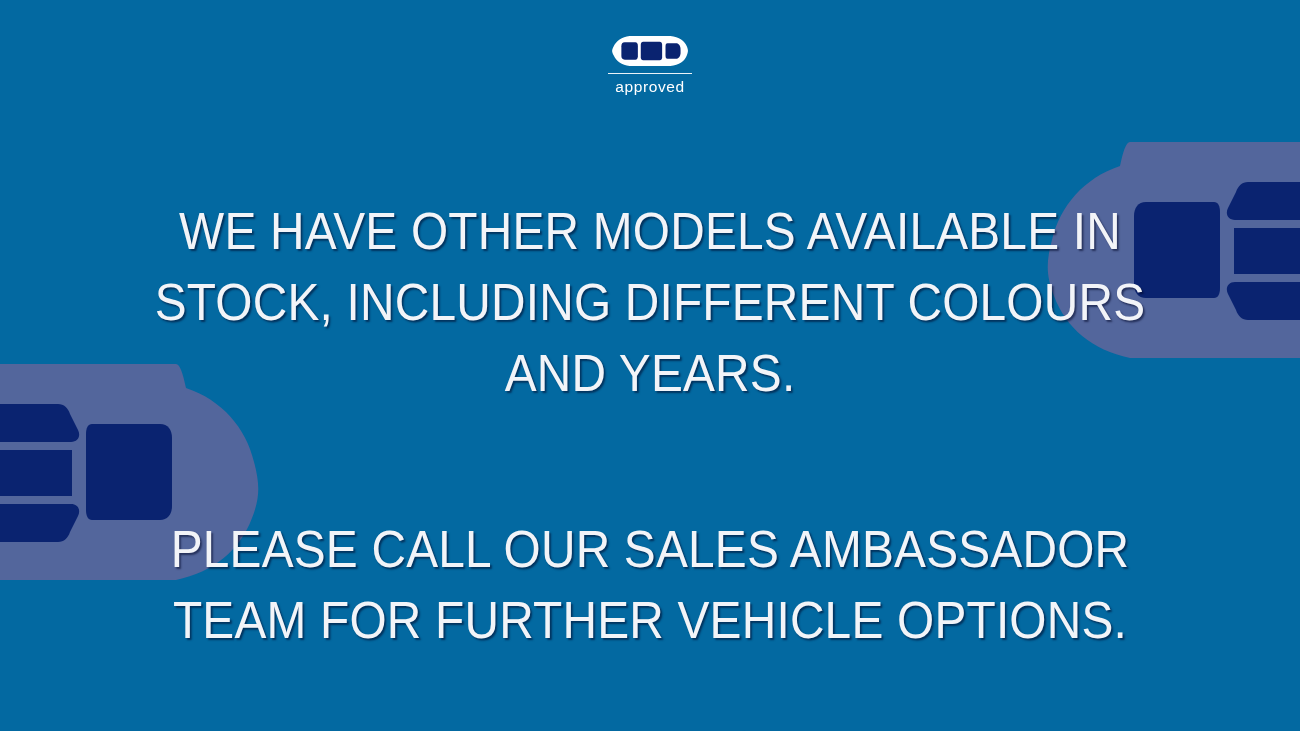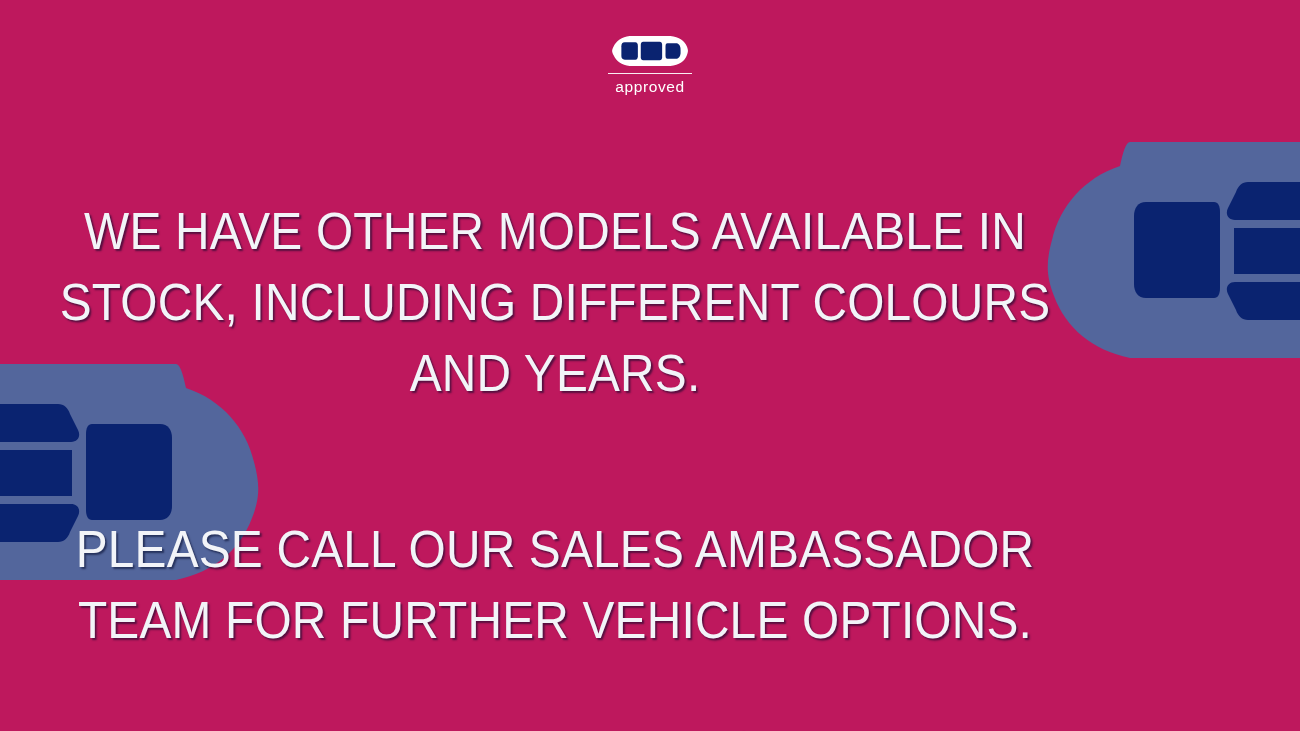--- a/index.html
+++ b/index.html
@@ -6,21 +6,21 @@
   html, body {
     margin: 0;
     padding: 0;
     background: #0a2370;
   }
 
   #stage {
     position: relative;
     width: 1300px;
     height: 731px;
-    background: #be185d;
+    background: #0369a1;
     overflow: hidden;
     font-family: "Liberation Sans", "DejaVu Sans", sans-serif;
     -webkit-font-smoothing: antialiased;
   }
 
   
   .bg-car {
     position: absolute;
     pointer-events: none;
     z-index: 0;
@@ -75,20 +75,21 @@
   #copy {
     position: absolute;
     top: 0;
     left: 0;
     width: 1300px;
     height: 731px;
     z-index: 2;
     display: flex;
     flex-direction: column;
     justify-content: flex-start;
+    align-items: center;
     box-sizing: border-box;
     padding-top: 196px;
   }
 
   .headline {
     margin: 0;
     width: 1110px;
     text-align: center;
     color: #f2f4f8;
     font-weight: 400;

